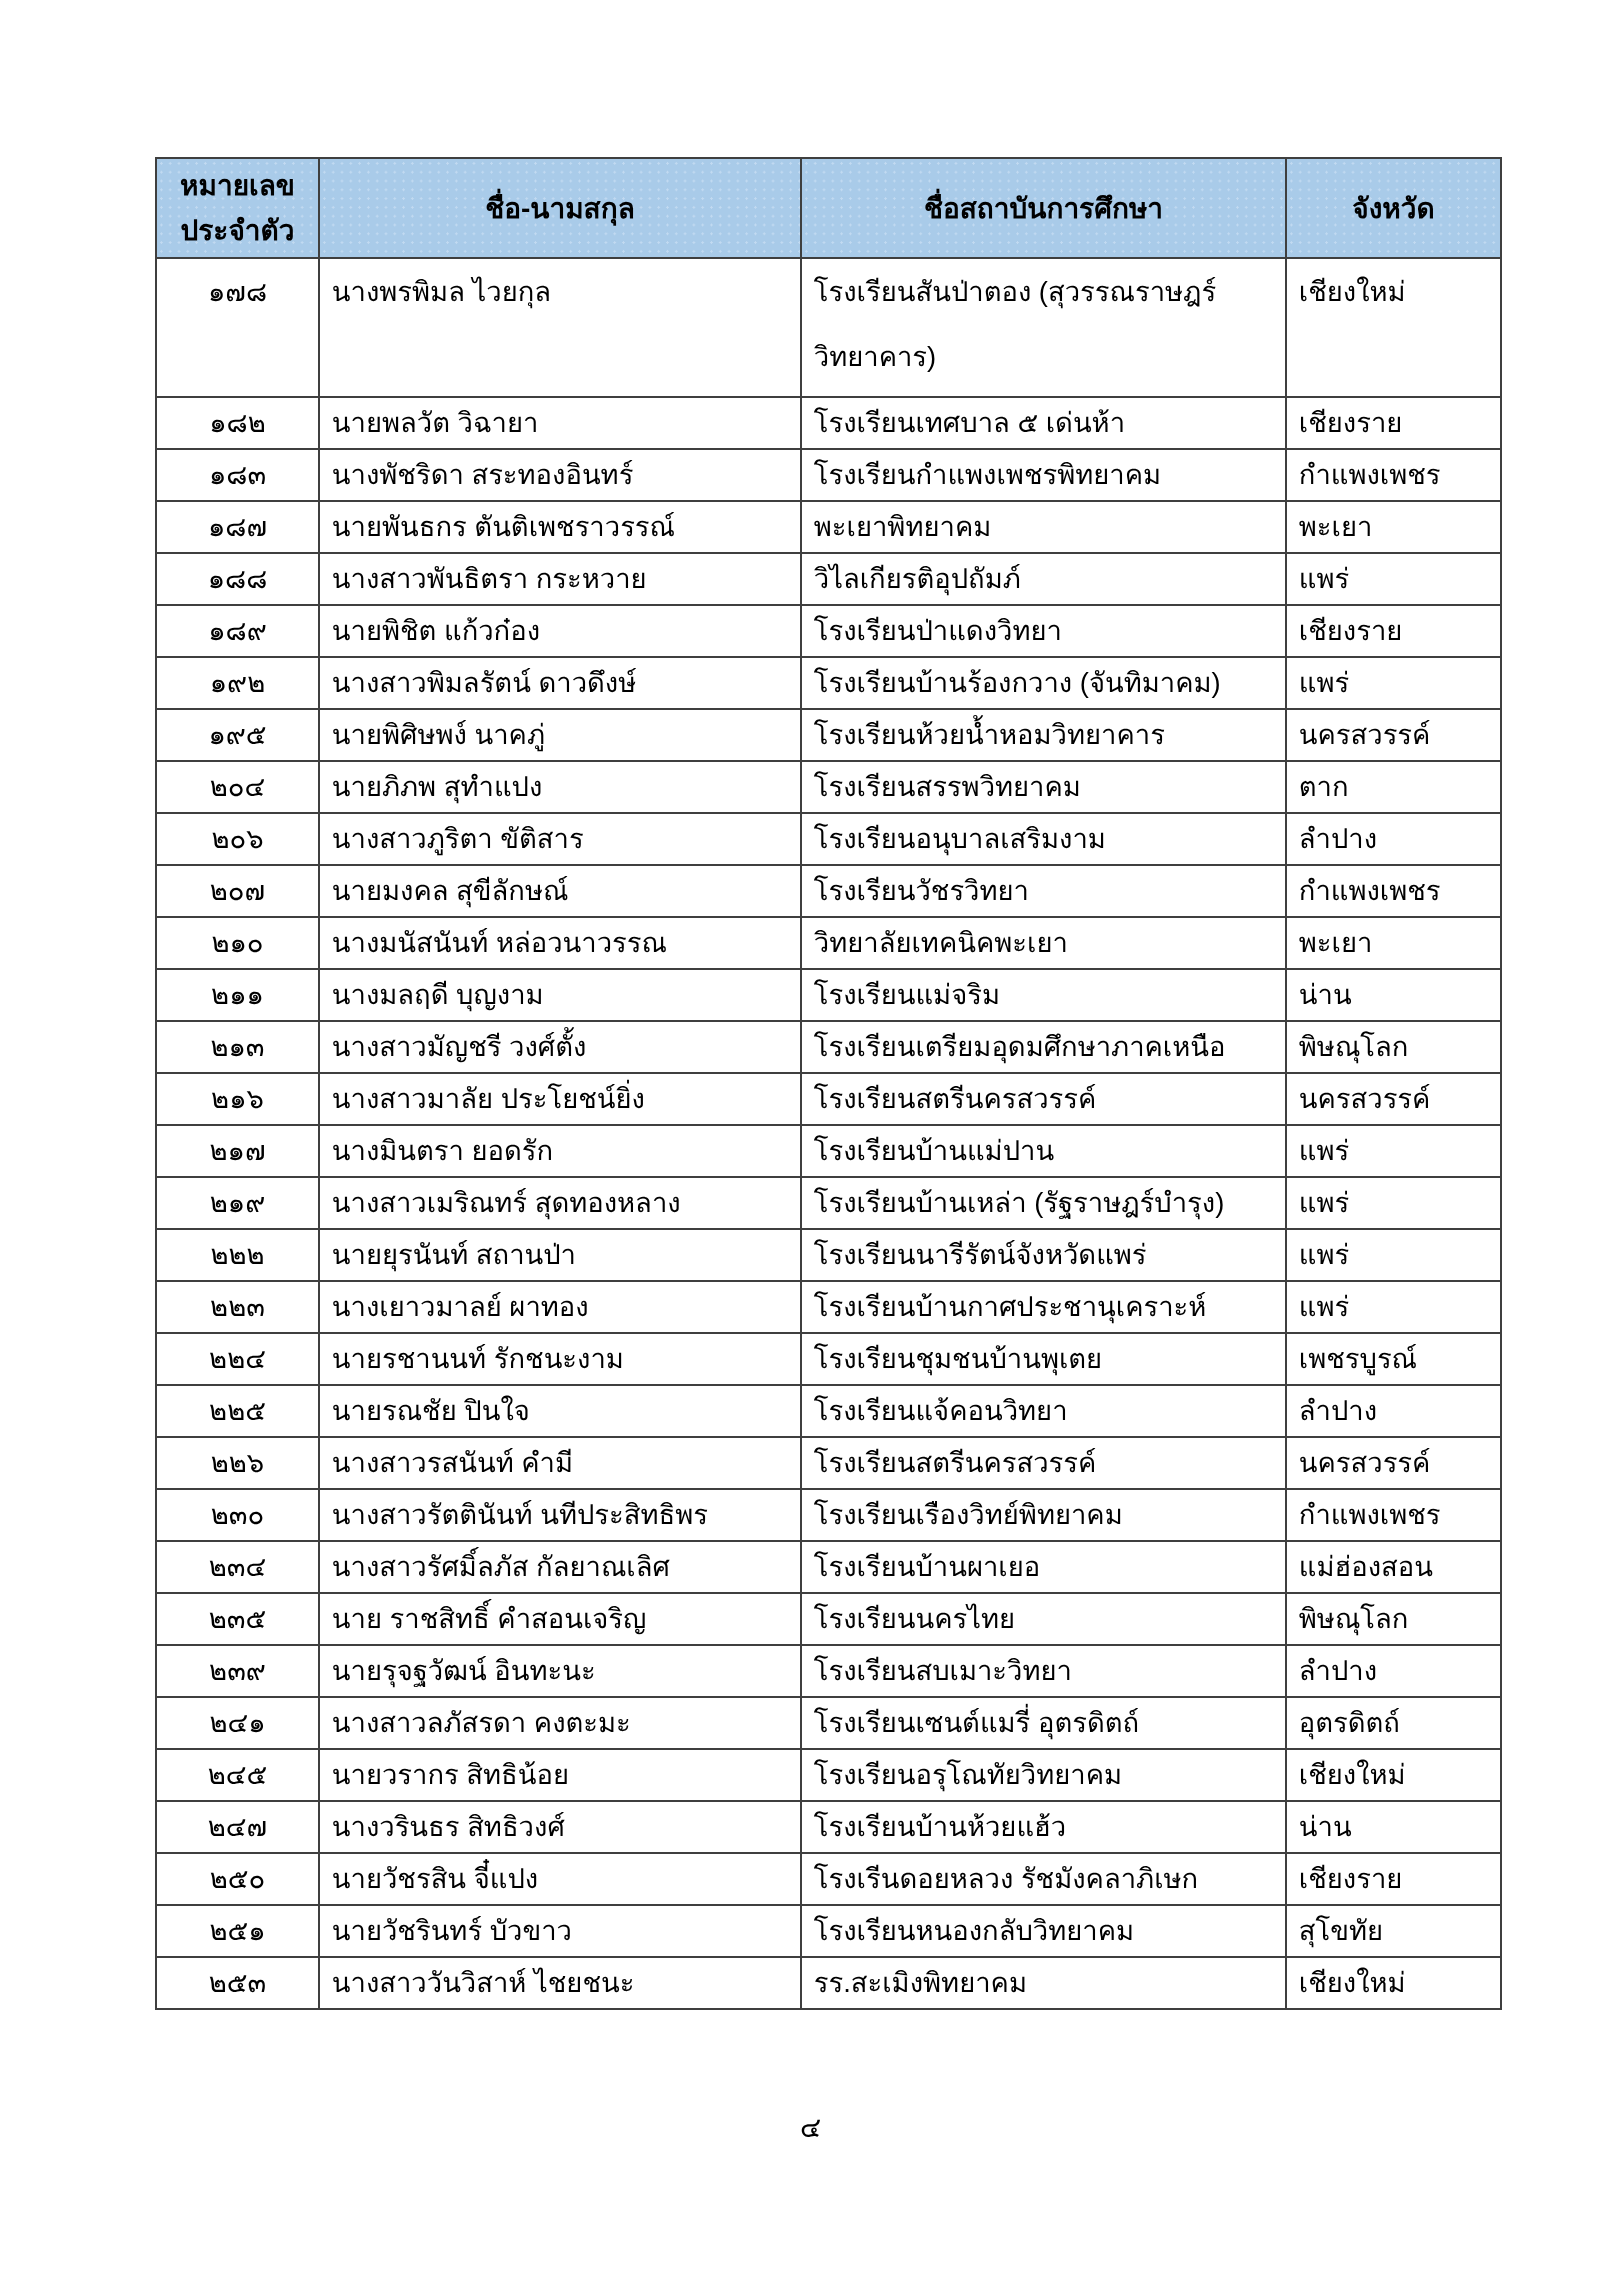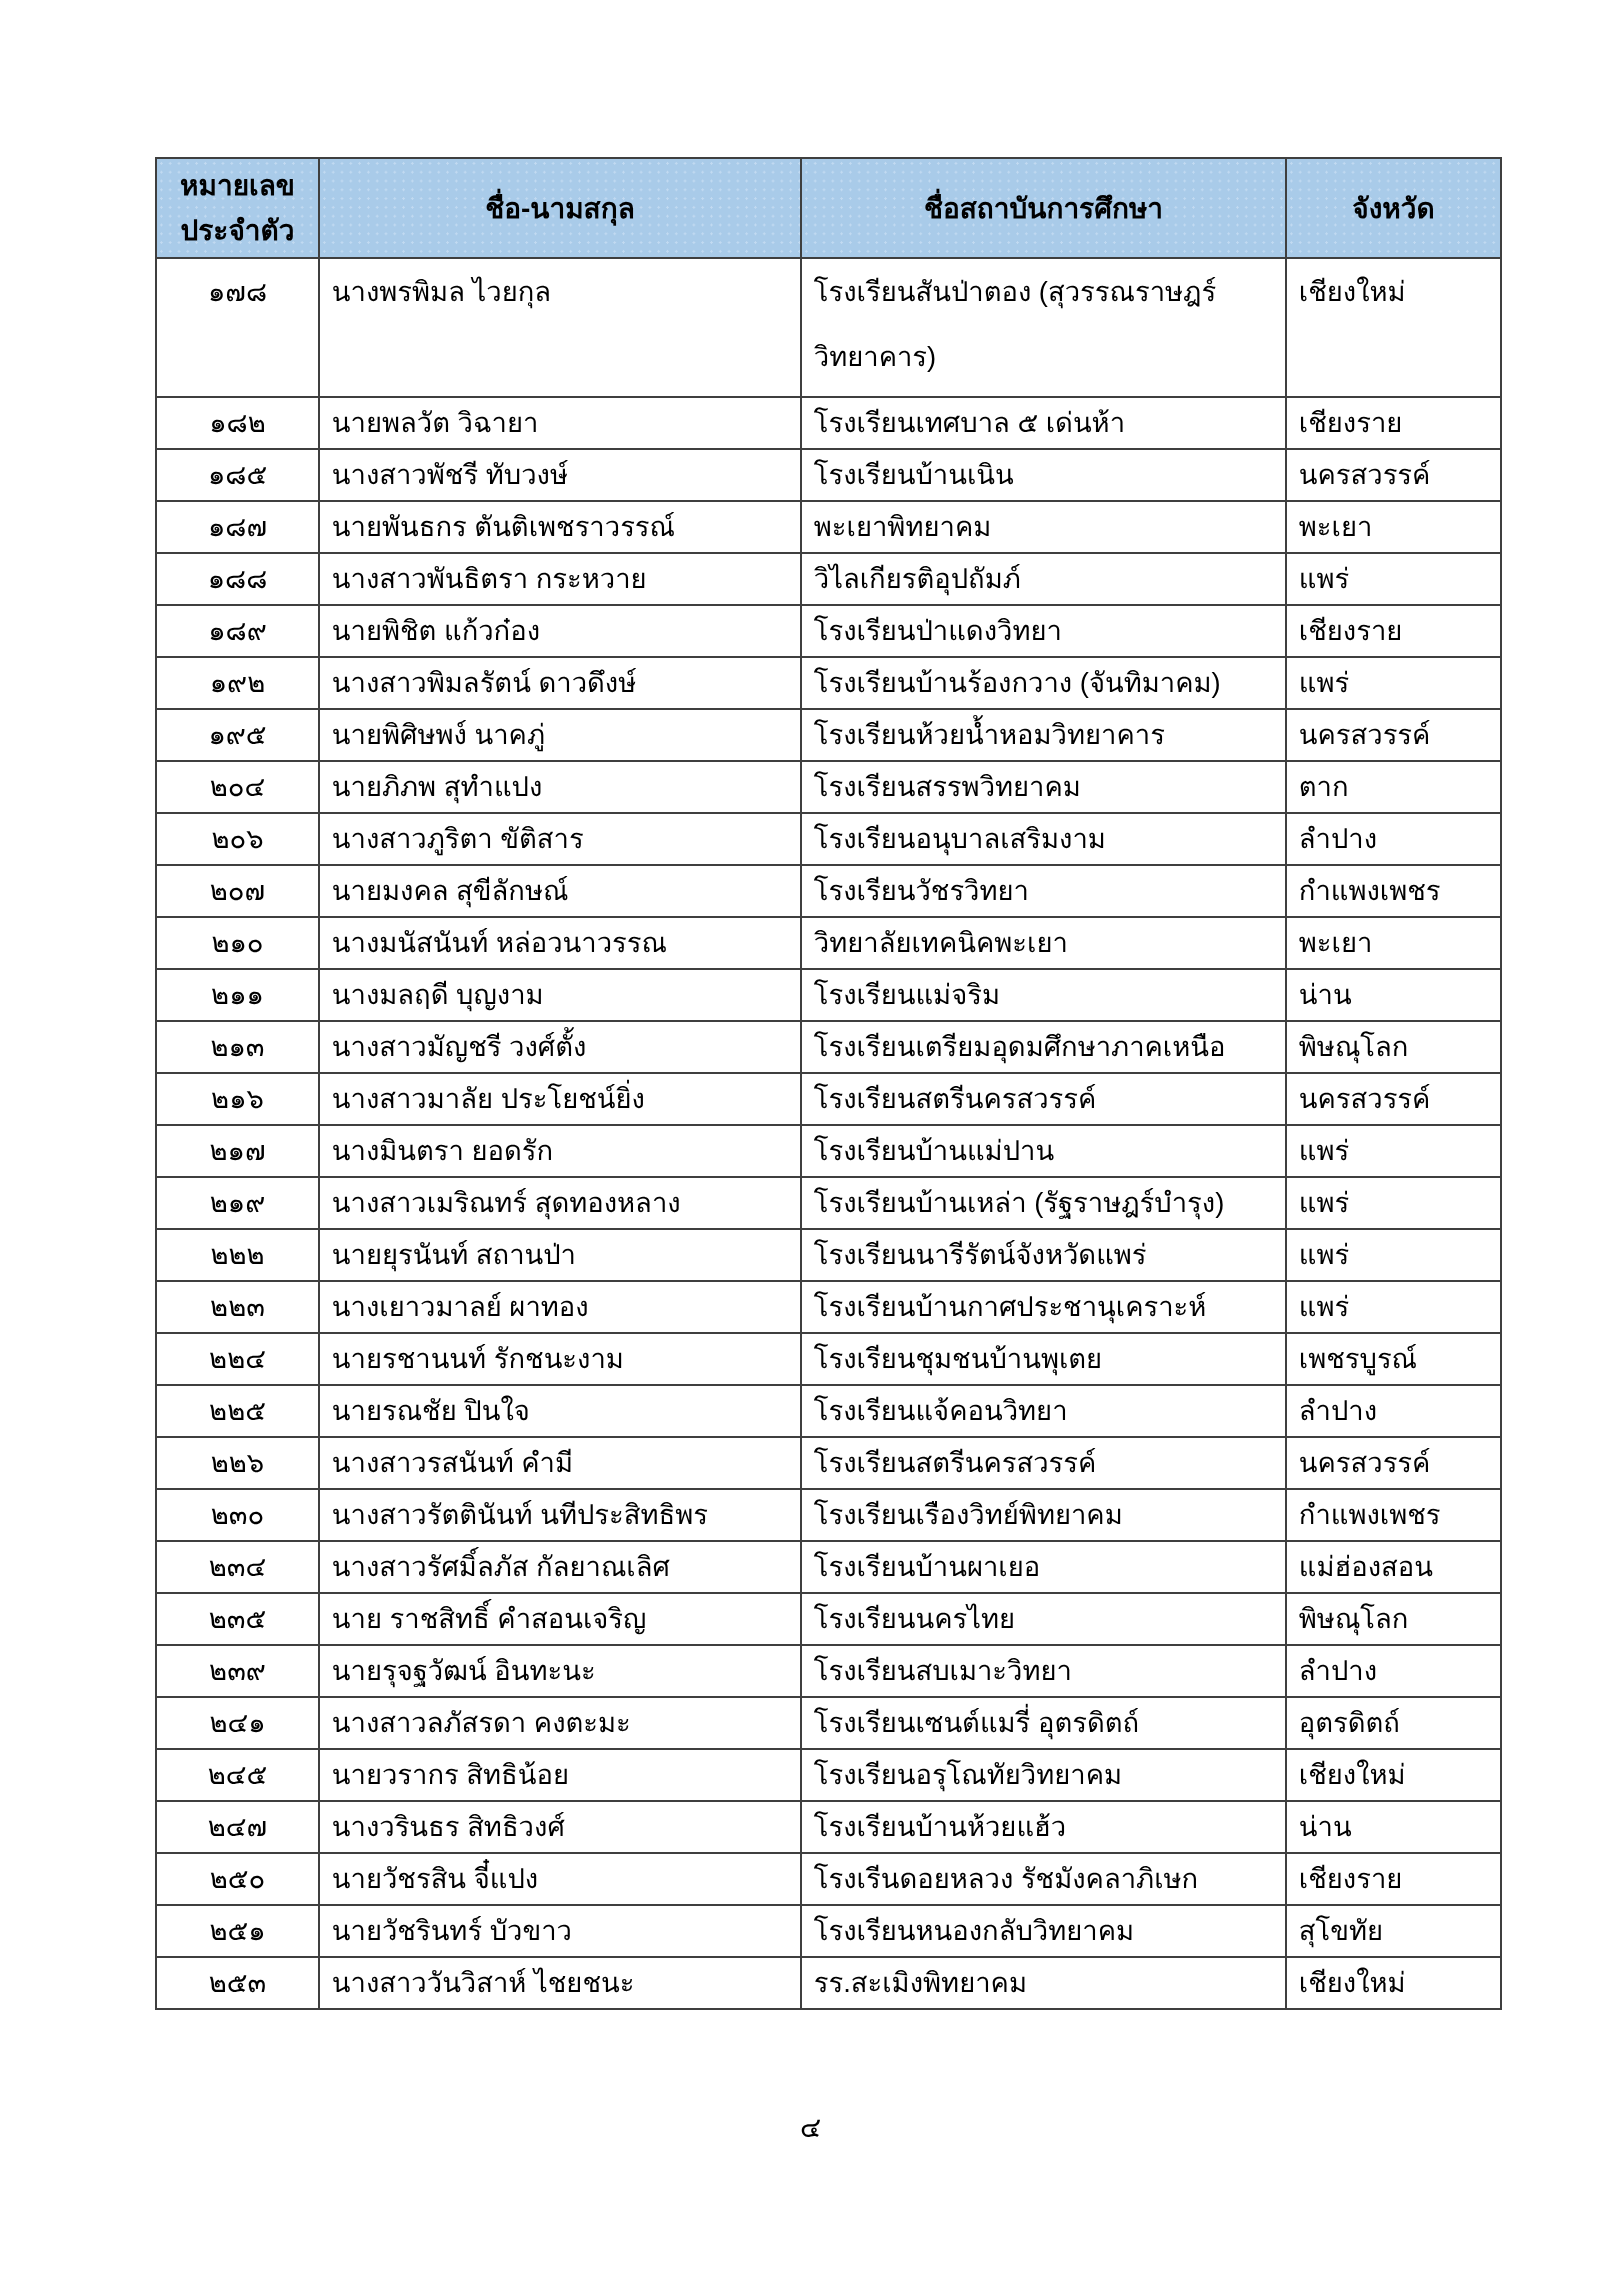--- a/index.html
+++ b/index.html
@@ -104,27 +104,27 @@
       <td class="cell-prov">เชียงใหม่</td>
     </tr>
 
     <tr>
       <td class="cell-id">๑๘๒</td>
       <td class="cell-name">นายพลวัต  วิฉายา</td>
       <td class="cell-inst">โรงเรียนเทศบาล ๕ เด่นห้า</td>
       <td class="cell-prov">เชียงราย</td>
     </tr>
 
-
-    <tr>
-      <td class="cell-id">๑๘๕</td>
-      <td class="cell-name">นางสาวพัชรี  ทับวงษ์</td>
-      <td class="cell-inst">โรงเรียนบ้านเนิน</td>
-      <td class="cell-prov">นครสวรรค์</td>
-    </tr>
+    <tr>
+      <td class="cell-id">๑๘๓</td>
+      <td class="cell-name">นางพัชริดา  สระทองอินทร์</td>
+      <td class="cell-inst">โรงเรียนกำแพงเพชรพิทยาคม</td>
+      <td class="cell-prov">กำแพงเพชร</td>
+    </tr>
+
 
 
     <tr>
       <td class="cell-id">๑๘๗</td>
       <td class="cell-name">นายพันธกร  ตันติเพชราวรรณ์</td>
       <td class="cell-inst">พะเยาพิทยาคม</td>
       <td class="cell-prov">พะเยา</td>
     </tr>
 
     <tr>

